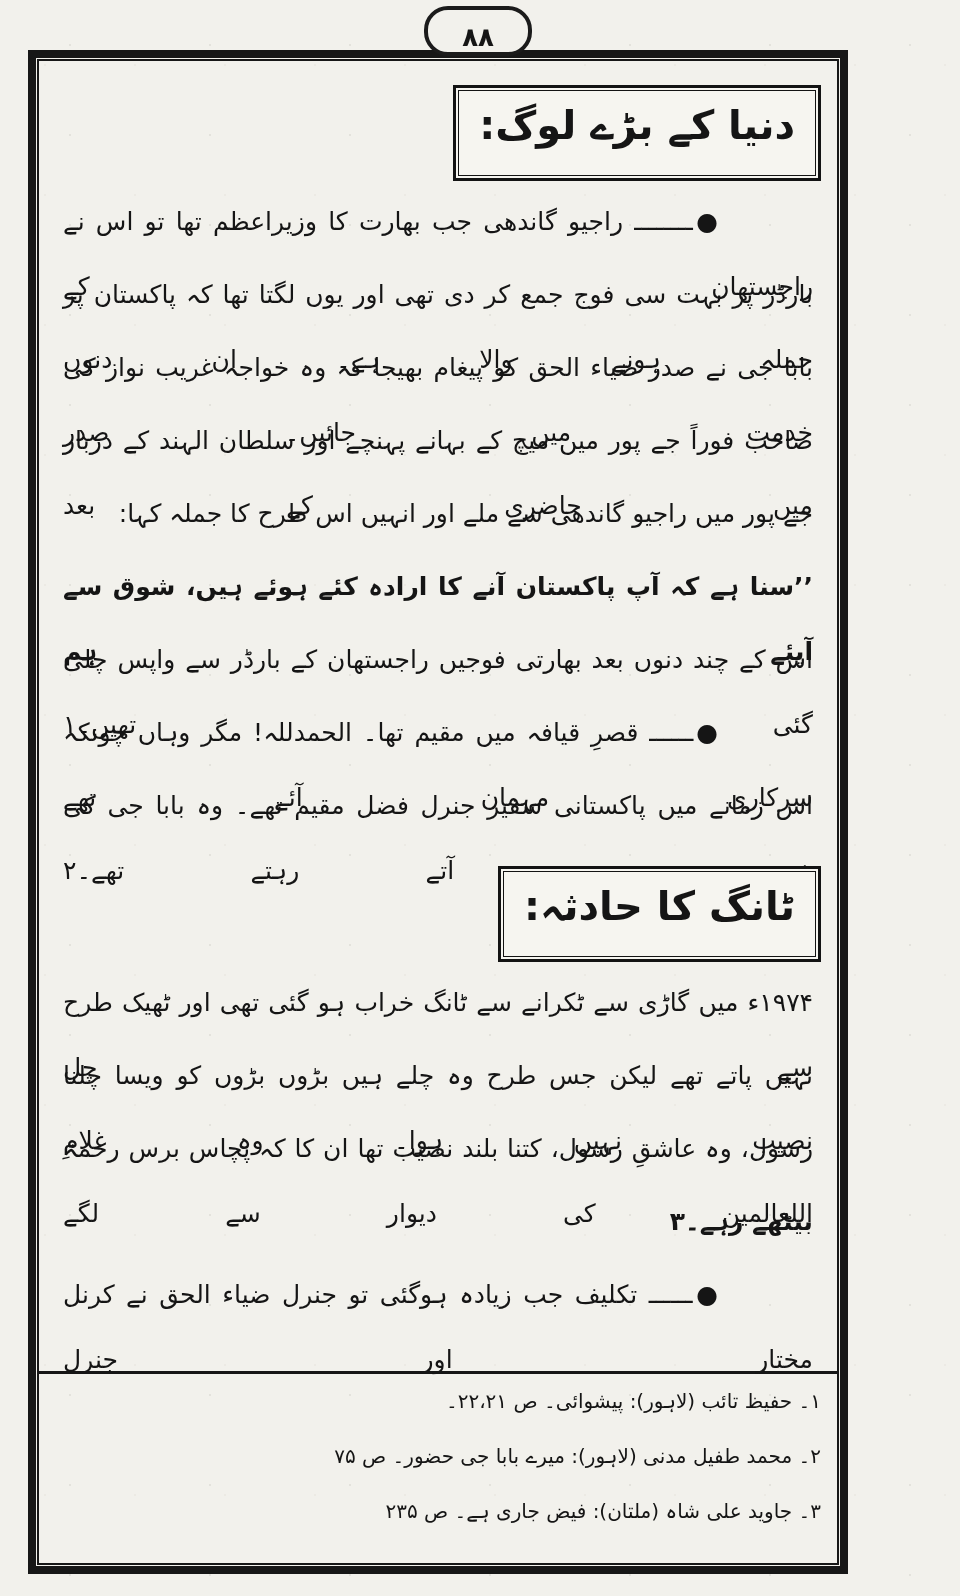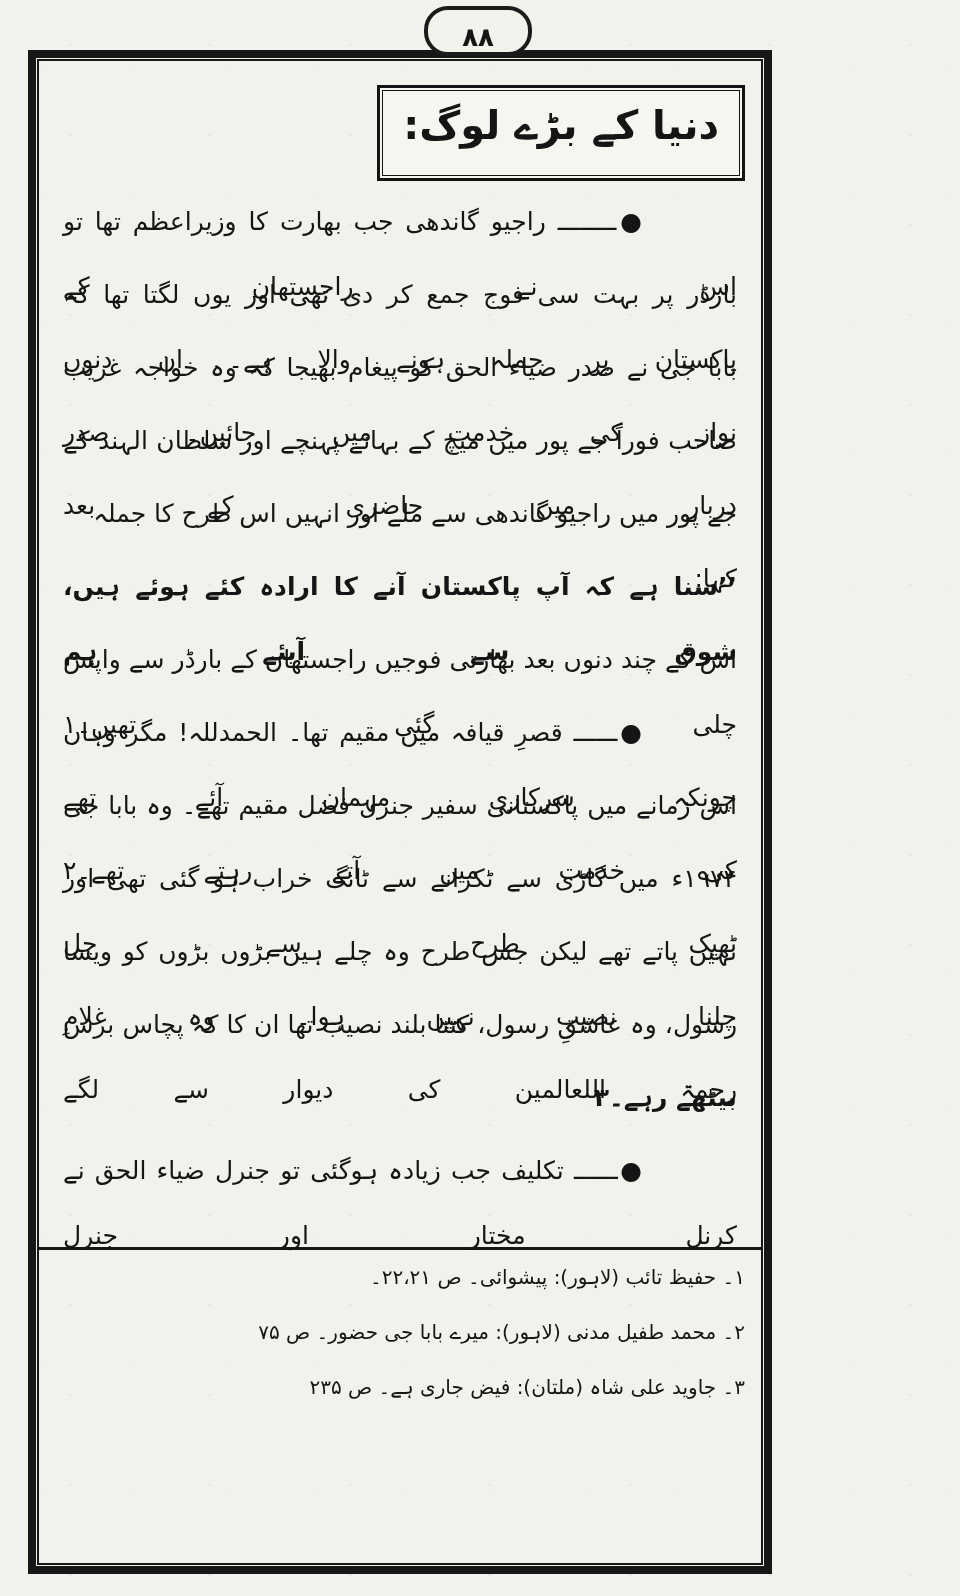--- a/index.html
+++ b/index.html
@@ -11,21 +11,21 @@
     background-size:140px 90px,90px 130px;
     font-family:"DejaVu Sans",sans-serif;color:#151515;
   }
   .badge{
     position:absolute;top:6px;left:424px;width:100px;height:42px;
     border:4px solid #1b1b1b;border-radius:24px;
     display:flex;align-items:flex-end;justify-content:center;
     font-size:26px;font-weight:bold;z-index:3;background:#f2f1ec;
   }
   .frame{
-    position:absolute;left:28px;top:50px;width:744px;height:1524px;
+    position:absolute;left:28px;top:50px;width:820px;height:1524px;
     border:8px solid #171717;box-sizing:border-box;
   }
   .frame-in{position:absolute;inset:1px;border:2px solid #171717;}
   .content{
     position:absolute;inset:0;padding:24px 16px 0;
     font-size:25px;line-height:65px;
   }
   .hrow{margin:0;}
   .hrow2{margin-top:28px;}
   .hbox{display:inline-block;border:3px solid #131313;padding:2px;background:#f6f5f0;}
@@ -74,20 +74,27 @@
         <p class="ln j">صاحب فوراً جے پور میں میچ کے بہانے پہنچے اور سلطان الہند کے دربار میں حاضری کے بعد</p>
         <p class="ln e">جے پور میں راجیو گاندھی سے ملے اور انہیں اس طرح کا جملہ کہا:</p>
 
         <p class="ln j q1">’’سنا ہے کہ آپ پاکستان آنے کا ارادہ کئے ہوئے ہیں، شوق سے آیئے ہم</p>
 
         <p class="ln j close">اس کے چند دنوں بعد بھارتی فوجیں راجستھان کے بارڈر سے واپس چلی گئی تھیں۔۱</p>
 
         <p class="ln j ind mt10">●ــــــ قصرِ قیافہ میں مقیم تھا۔ الحمدللہ! مگر وہاں چونکہ سرکاری مہمان آئے تھے</p>
         <p class="ln j">اس زمانے میں پاکستانی سفیر جنرل فضل مقیم تھے۔ وہ بابا جی کی خدمت میں آتے رہتے تھے۔۲</p>
 
+        <div class="hrow hrow2">
+          <div class="hbox">
+            <div class="hbox-in">
+              <span class="htxt">ٹانگ کا حادثہ:</span>
+            </div>
+          </div>
+        </div>
 
         <p class="ln j mt24">۱۹۷۴ء میں گاڑی سے ٹکرانے سے ٹانگ خراب ہو گئی تھی اور ٹھیک طرح سے چل</p>
         <p class="ln j">نہیں پاتے تھے لیکن جس طرح وہ چلے ہیں بڑوں بڑوں کو ویسا چلنا نصیب نہیں ہوا۔ وہ غلامِ</p>
         <p class="ln j">رسول، وہ عاشقِ رسول، کتنا بلند نصیب تھا ان کا کہ پچاس برس رحمۃ اللعالمین کی دیوار سے لگے</p>
         <p class="ln e short">بیٹھے رہے۔۳</p>
 
         <p class="ln j ind mt12">●ــــــ تکلیف جب زیادہ ہوگئی تو جنرل ضیاء الحق نے کرنل مختار اور جنرل</p>
 
         <div class="fdivider"></div>
 

